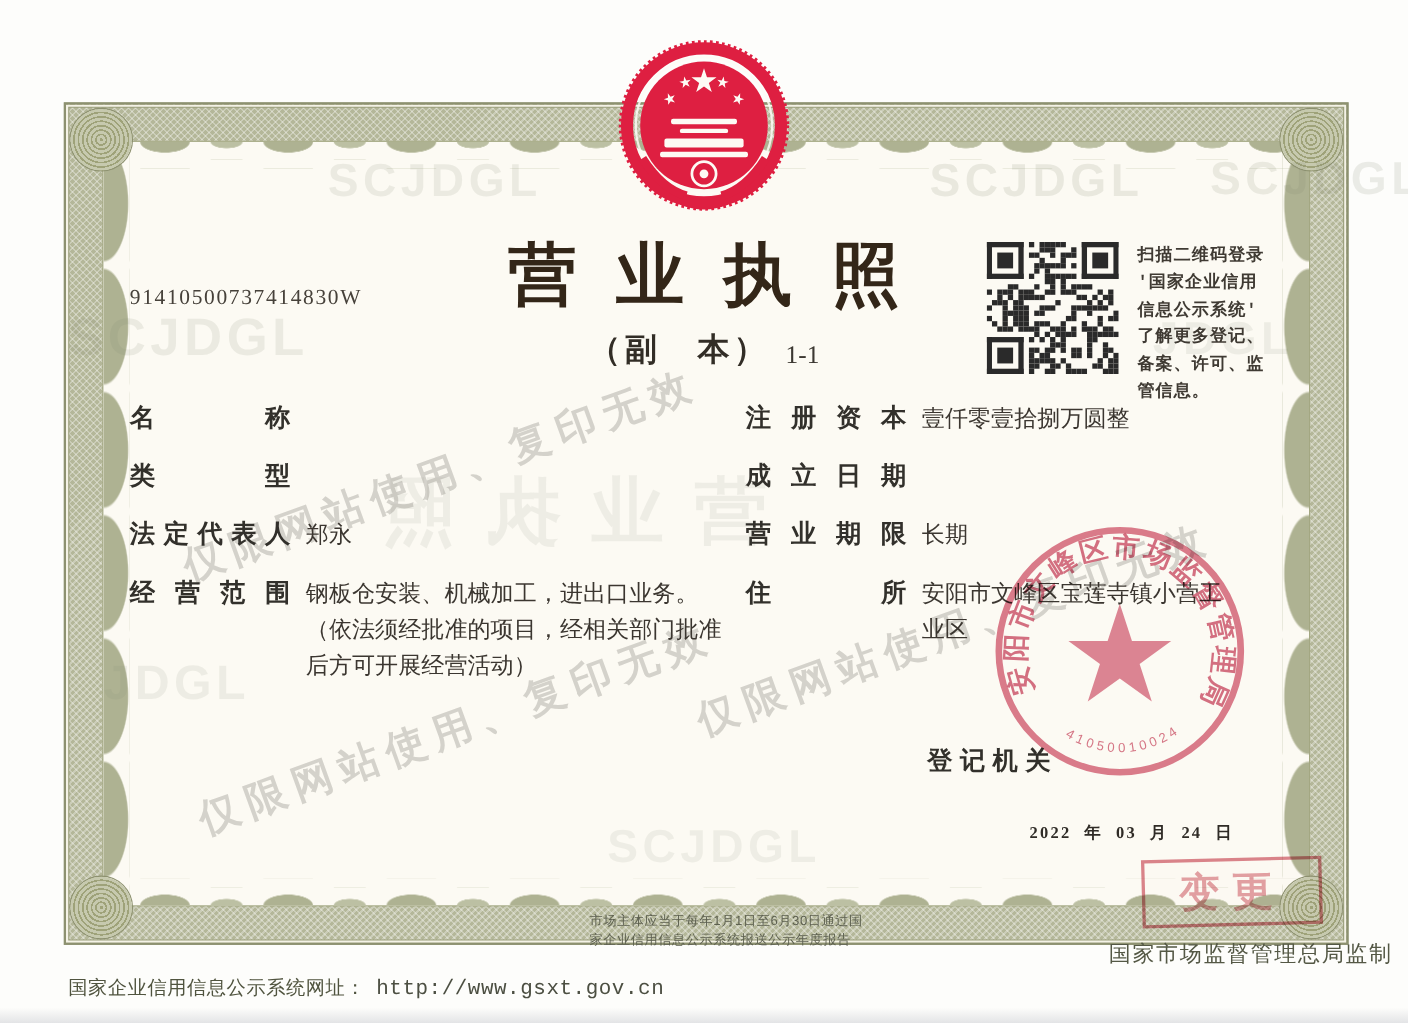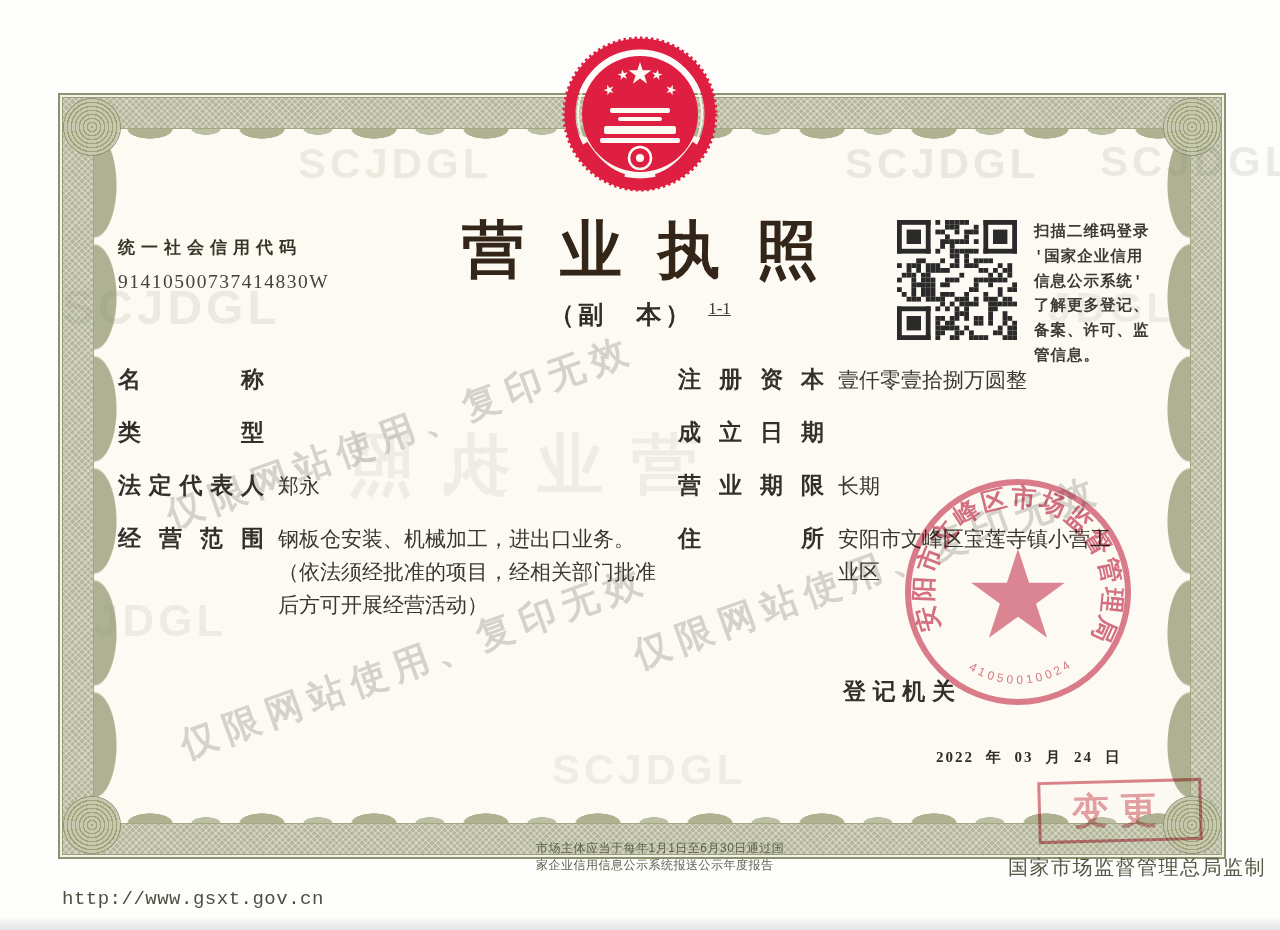--- a/index.html
+++ b/index.html
@@ -60,26 +60,26 @@
   .watermark{position:absolute;font-size:37px;font-weight:bold;letter-spacing:8px;white-space:nowrap;
     color:rgba(152,150,142,.40);transform:rotate(-20deg);transform-origin:left center;z-index:3;}
   .wm1{left:168px;top:492px;} .wm2{left:182px;top:722px;} .wm3{left:635px;top:632px;}
 
   
   .emblem{position:absolute;left:562px;top:32px;width:156px;height:172px;z-index:6;}
   .title{position:absolute;left:0;top:208px;width:1280px;text-align:center;z-index:4;
     font-size:62px;font-weight:bold;color:#332618;letter-spacing:36px;padding-left:36px;box-sizing:border-box;}
   .subtitle-row{position:absolute;left:0;top:298px;width:1280px;display:flex;justify-content:center;
     align-items:flex-start;gap:14px;z-index:4;}
-  .subtitle{font-size:25px;font-weight:600;color:#322d26;letter-spacing:4px;}
-  .copy-no{font-size:17px;font-family:"Liberation Serif",serif;color:#3c3832;margin-top:1px;text-decoration:underline;}
+  .subtitle{font-size:29px;font-weight:600;color:#322d26;letter-spacing:4px;}
+  .copy-no{font-size:23px;font-family:"Liberation Serif",serif;color:#3c3832;margin-top:12px;}
 
   .credit-block{position:absolute;left:118px;top:236px;z-index:4;}
   .credit-label{font-size:17px;font-weight:bold;letter-spacing:6px;color:#393428;}
-  .credit-code{font-size:19.5px;font-family:"Liberation Serif",serif;letter-spacing:1.5px;color:#46413a;margin-top:12px;}
+  .credit-code{font-size:19.5px;font-family:"Liberation Serif",serif;letter-spacing:1.5px;color:#46413a;margin-top:24px;}
 
   .qr-block{position:absolute;left:897px;top:220px;display:flex;gap:17px;z-index:4;font-family:Liberation Mono, monospace;}
   .qr-box{width:120px;height:120px;background:#fcfaf3;}
   .qr-caption{width:160px;font-size:15.5px;line-height:1.6;color:#3f3a33;letter-spacing:1px;white-space:pre-line;font-weight:600;}
 
   
   .row{position:absolute;display:flex;align-items:baseline;z-index:4;}
   .row.l{left:118px;} .row.r{left:678px;}
   .y1{top:364px;} .y2{top:417px;} .y3{top:470px;} .y4{top:523px;}
   .field-label{font-size:23px;font-weight:bold;color:#32302b;flex:0 0 auto;}
@@ -94,21 +94,21 @@
     font-family:"Liberation Serif",serif;color:#2f2b26;letter-spacing:2px;word-spacing:6px;z-index:4;}
   .seal{position:absolute;left:878px;top:452px;width:280px;height:280px;z-index:5;
     mix-blend-mode:multiply;opacity:.88;}
   .change-stamp{position:absolute;left:1038px;top:780px;width:158px;height:56px;z-index:5;
     border:3.5px solid rgba(198,60,76,.62);display:flex;align-items:center;justify-content:center;
     transform:rotate(-1.5deg);mix-blend-mode:multiply;background:rgba(255,245,246,.15);}
   .change-stamp span{font-size:37px;font-weight:bold;color:rgba(198,60,76,.48);width:96px;}
 
   
   .footer-notice{position:absolute;left:536px;top:829px;font-size:12px;line-height:1.4;
-    color:#5d6050;z-index:6;letter-spacing:.5px;margin-top:11px;}
+    color:#5d6050;z-index:6;letter-spacing:.5px;}
   .footer-left{position:absolute;left:62px;top:852px;display:flex;align-items:baseline;gap:10px;z-index:6;}
   .footer-site-label{font-size:17.5px;color:#50543f;letter-spacing:.5px;}
   .footer-site-url{font-size:19px;font-family:"Liberation Mono",monospace;color:#4c4f42;letter-spacing:.5px;margin-top:36px;}
   .footer-right{position:absolute;left:1008px;top:854px;font-size:20px;color:#545845;letter-spacing:1.5px;z-index:6;}
 </style>
 </head>
 <body>
 
 <div>
 
@@ -165,21 +165,20 @@
     <path d="M58 150 Q78 158 98 150" fill="none" stroke="#de1f41" stroke-width="9"></path>
   </svg>
 
   <div class="title">营业执照</div>
   <div class="subtitle-row">
     <span class="subtitle">（副　本）</span>
     <span class="copy-no">1-1</span>
   </div>
 
   <div class="credit-block">
-    <div class="credit-label">统一社会信用代码</div>
     <div class="credit-code">91410500737414830W</div>
   </div>
 
   <div class="qr-block">
     <div class="qr-box">
       <svg id="qr" width="120" height="120" viewBox="0 0 120 120">
           <rect x="38.4" y="0" width="4.8" height="4.8" fill="#2a2a2a"></rect>
           <rect x="48" y="0" width="4.8" height="4.8" fill="#2a2a2a"></rect>
           <rect x="52.8" y="0" width="4.8" height="4.8" fill="#2a2a2a"></rect>
           <rect x="57.599999999999994" y="0" width="4.8" height="4.8" fill="#2a2a2a"></rect>
@@ -511,18 +510,19 @@
         <span>变</span>
         <span>更</span>
       </span>
   </div>
 
   <div class="footer-notice">
     <div>市场主体应当于每年1月1日至6月30日通过国</div>
     <div>家企业信用信息公示系统报送公示年度报告</div>
   </div>
   <div class="footer-left">
+    <span class="footer-site-label">国家企业信用信息公示系统网址：</span>
     <span class="footer-site-url">http://www.gsxt.gov.cn</span>
   </div>
   <div class="footer-right">国家市场监督管理总局监制</div>
 
   <div class="photo-edge-bottom"></div>
 </div>
 
 </body></html>

